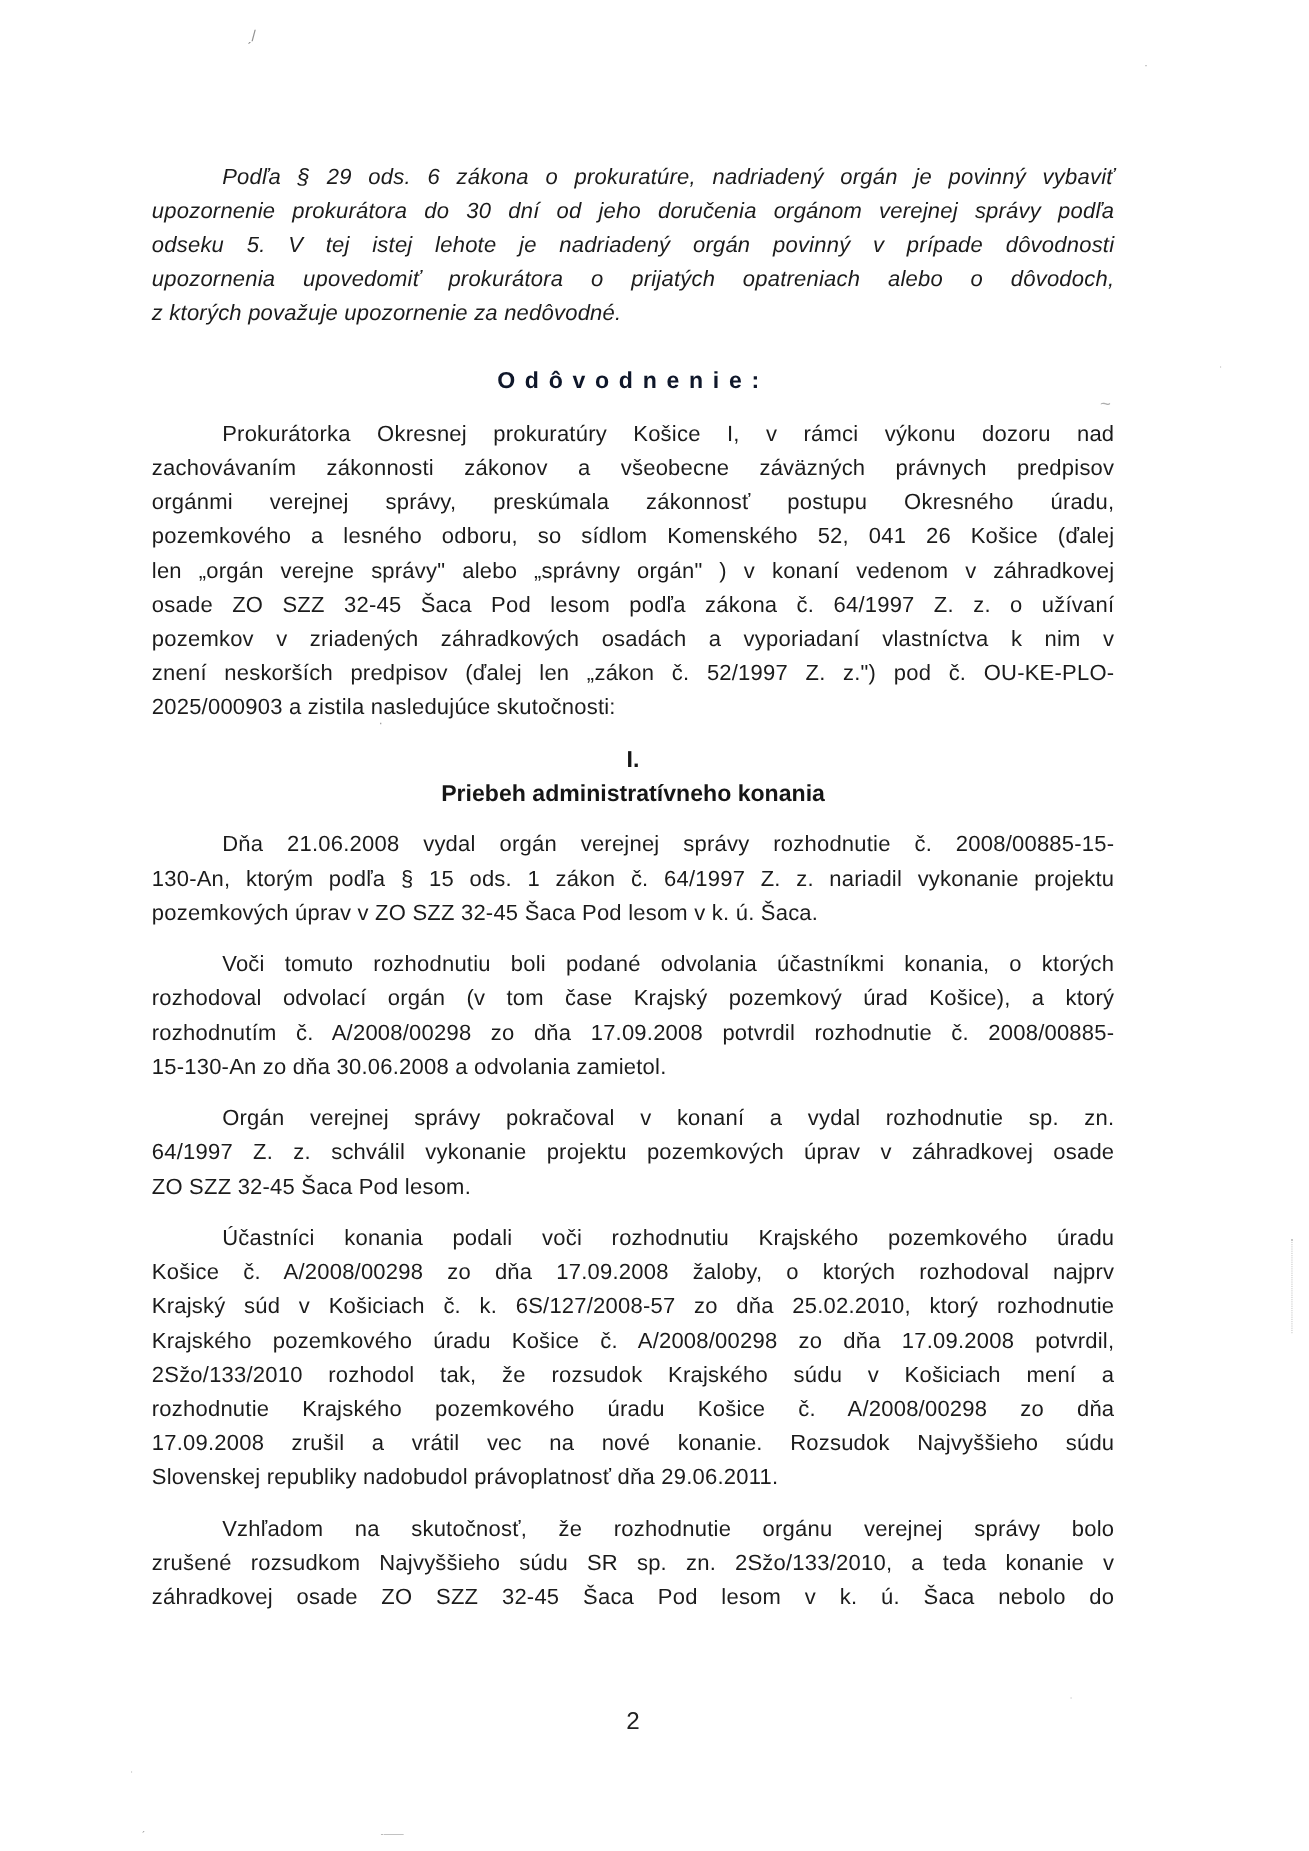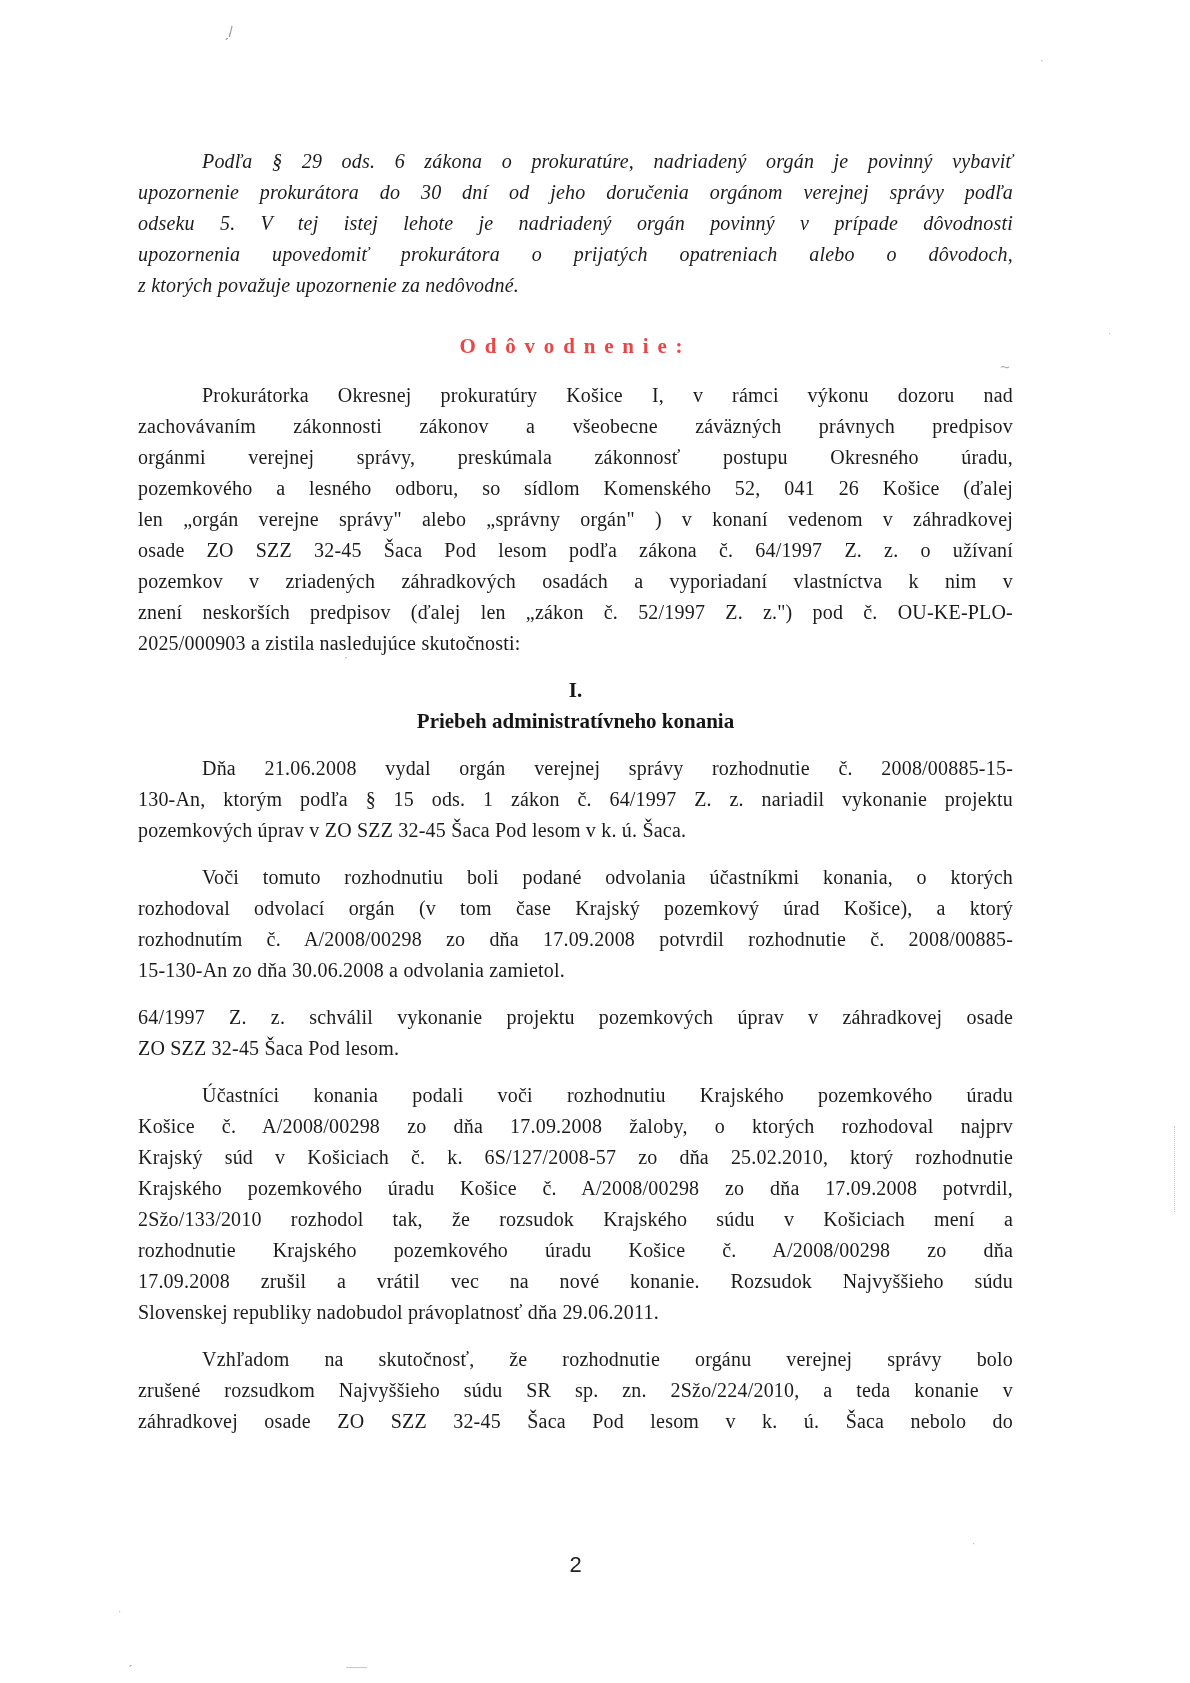--- a/index.html
+++ b/index.html
@@ -14,21 +14,20 @@
     background: #ffffff;
     overflow: hidden;
     font-family: "Liberation Sans", "DejaVu Sans", sans-serif;
     color: #1b1b1b;
   }
   .content {
     position: absolute;
     left: 138px;
     top: 146px;
     width: 875px;
-    font-family: Liberation Serif, serif;
   }
   .block { margin: 0; }
   .para { margin-top: 16px; }
   .para.intro { margin-top: 0; }
   .line {
     font-size: 20px;
     line-height: 31px;
     text-align: justify;
     text-align-last: justify;
     text-justify: inter-word;
@@ -39,21 +38,21 @@
   .line.no-just { text-align-last: left; }
   .para.italic .line { font-style: italic; }
   .main-heading {
     margin-top: 30px;
     margin-bottom: 18px;
     text-align: center;
     font-size: 21px;
     line-height: 31px;
     font-weight: 700;
     letter-spacing: 0.42em;
-    color: #ef4444;
+    color: #0f172a;
   }
   .section-heading {
     margin-top: 16px;
     margin-bottom: 12px;
     text-align: center;
     font-weight: 700;
     color: #161616;
   }
   .section-heading .sh-line {
     font-size: 21px;
@@ -113,36 +112,37 @@
         <div class="line">130-An, ktorým podľa § 15 ods. 1 zákon č. 64/1997 Z. z. nariadil vykonanie projektu</div>
         <div class="line no-just">pozemkových úprav v ZO SZZ 32-45 Šaca Pod lesom v k. ú. Šaca.</div>
       </div>
       <div class="block para">
         <div class="line first">Voči tomuto rozhodnutiu boli podané odvolania účastníkmi konania, o ktorých</div>
         <div class="line">rozhodoval odvolací orgán (v tom čase Krajský pozemkový úrad Košice), a ktorý</div>
         <div class="line">rozhodnutím č. A/2008/00298 zo dňa 17.09.2008 potvrdil rozhodnutie č. 2008/00885-</div>
         <div class="line no-just">15-130-An zo dňa 30.06.2008 a odvolania zamietol.</div>
       </div>
       <div class="block para">
+        <div class="line first">Orgán verejnej správy pokračoval v konaní a vydal rozhodnutie sp. zn.</div>
         <div class="line">64/1997 Z. z. schválil vykonanie projektu pozemkových úprav v záhradkovej osade</div>
         <div class="line no-just">ZO SZZ 32-45 Šaca Pod lesom.</div>
       </div>
       <div class="block para">
         <div class="line first">Účastníci konania podali voči rozhodnutiu Krajského pozemkového úradu</div>
         <div class="line">Košice č. A/2008/00298 zo dňa 17.09.2008 žaloby, o ktorých rozhodoval najprv</div>
         <div class="line">Krajský súd v Košiciach č. k. 6S/127/2008-57 zo dňa 25.02.2010, ktorý rozhodnutie</div>
         <div class="line">Krajského pozemkového úradu Košice č. A/2008/00298 zo dňa 17.09.2008 potvrdil,</div>
         <div class="line">2Sžo/133/2010 rozhodol tak, že rozsudok Krajského súdu v Košiciach mení a</div>
         <div class="line">rozhodnutie Krajského pozemkového úradu Košice č. A/2008/00298 zo dňa</div>
         <div class="line">17.09.2008 zrušil a vrátil vec na nové konanie. Rozsudok Najvyššieho súdu</div>
         <div class="line no-just">Slovenskej republiky nadobudol právoplatnosť dňa 29.06.2011.</div>
       </div>
       <div class="block para">
         <div class="line first">Vzhľadom na skutočnosť, že rozhodnutie orgánu verejnej správy bolo</div>
-        <div class="line">zrušené rozsudkom Najvyššieho súdu SR sp. zn. 2Sžo/224/2010, a teda konanie v</div>
+        <div class="line">zrušené rozsudkom Najvyššieho súdu SR sp. zn. 2Sžo/133/2010, a teda konanie v</div>
         <div class="line">záhradkovej osade ZO SZZ 32-45 Šaca Pod lesom v k. ú. Šaca nebolo do</div>
       </div>
     </div>
   <div class="page-number">2</div>
   <div id="artifacts">
       <span class="artifact" style="left: 224px; top: 24px; font-size: 14px; opacity: 0.75;">ˏ/</span>
       <span class="artifact" style="left: 1040px; top: 54px; font-size: 11px; opacity: 0.6;">·</span>
       <span class="artifact" style="left: 1108px; top: 328px; font-size: 10px; opacity: 0.5;">·</span>
       <span class="artifact" style="left: 1000px; top: 358px; font-size: 17px; opacity: 0.55;">~</span>
       <span class="artifact" style="left: 344px; top: 650px; font-size: 12px; opacity: 0.65;">·</span>

